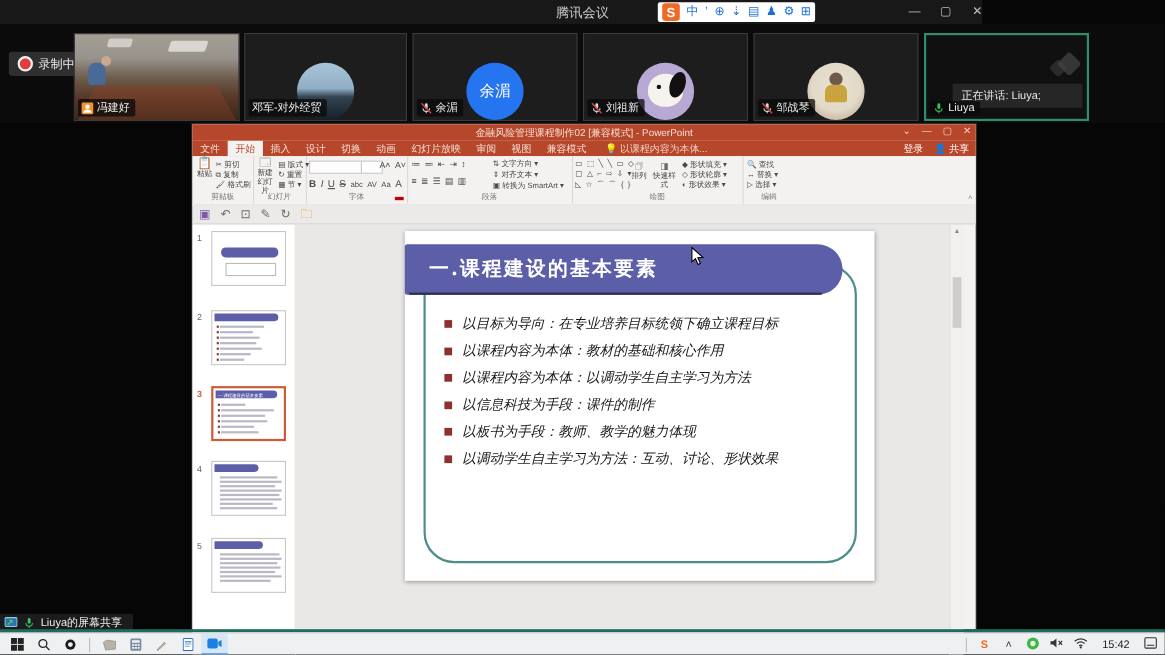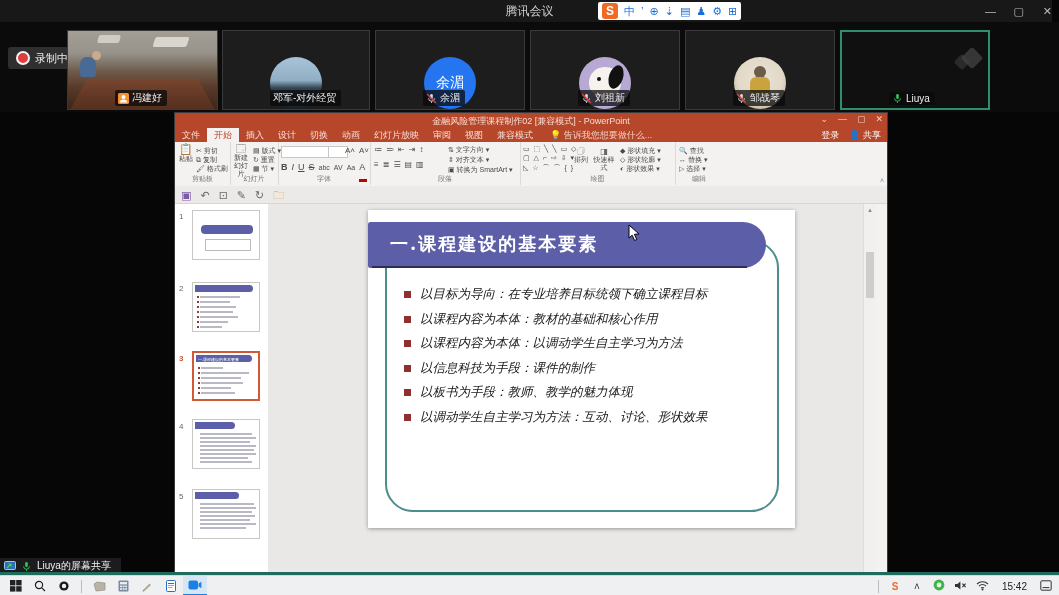--- a/index.html
+++ b/index.html
@@ -1,32 +1,32 @@
 <!DOCTYPE html>
 <html><head>
 <meta charset="utf-8">
 <style>
   html,body{margin:0;padding:0;background:#000;}
   #screen{position:relative;width:1059px;height:595px;background:#060606;overflow:hidden;
           font-family:"Liberation Sans","DejaVu Sans",sans-serif;-webkit-font-smoothing:antialiased;}
   .abs{position:absolute;}
   
-  #mtitlebar{left:0;top:0;width:1052px;height:22px;background:#181818;}
+  #mtitlebar{left:0;top:0;width:893px;height:22px;background:#181818;}
   #mtitle{left:0;top:3px;width:1059px;text-align:center;color:#cfcfcf;font-size:12px;}
   #ime{left:598px;top:2px;height:18px;background:#fff;border-radius:2px;display:flex;align-items:center;padding:0 4px;gap:6px;}
   #ime .sogou{width:16px;height:16px;background:#f06a24;color:#fff;border-radius:3px;font-weight:bold;font-size:12px;line-height:16px;text-align:center;}
   #ime .g{color:#1b6fd6;font-size:11px;line-height:18px;}
   .winctl{color:#bbb;font-size:11px;width:28px;text-align:center;line-height:22px;}
   
   #strip{left:0;top:22px;width:1059px;height:90px;background:#0b0b0b;}
   #recpill{left:8px;top:25px;height:22px;background:#2f2f2f;border-radius:3px;display:flex;align-items:center;padding:0 8px;gap:5px;color:#eee;font-size:11px;}
   .recdot{width:10px;height:10px;border-radius:50%;background:#e23d3d;border:2px solid #f4f4f4;}
   .tile{top:8px;height:80px;background:#1d1d1d;border:1px solid #3a3a3a;box-sizing:border-box;overflow:hidden;}
   .tile .nameplate{position:absolute;left:3px;bottom:3px;background:rgba(10,10,10,.75);border-radius:2px;
-       display:flex;align-items:center;gap:3px;padding:1px 5px 1px 3px;color:#eee;font-size:10px;max-width:92%;margin-left:44px;}
+       display:flex;align-items:center;gap:3px;padding:1px 5px 1px 3px;color:#eee;font-size:10px;max-width:92%;}
   .avatar{position:absolute;left:50%;top:26px;transform:translateX(-50%);width:52px;height:52px;border-radius:50%;}
   .tile.active{border:2px solid #2e8f6a;}
   #cam-video{background:linear-gradient(180deg,#a49e94 0%,#97938c 28%,#6d5b4b 52%,#5a3a29 72%,#3c251a 100%);}
   #cam-video .win1{position:absolute;left:58%;top:6px;width:34px;height:10px;background:#d8d6cf;border-radius:2px;transform:skewX(-18deg);}
   #cam-video .win2{position:absolute;left:20%;top:4px;width:22px;height:8px;background:#cfcdc6;border-radius:2px;transform:skewX(-14deg);}
   #cam-video .table{position:absolute;left:8%;bottom:0;width:84%;height:34px;background:linear-gradient(180deg,#7a4630,#55301f);transform:perspective(60px) rotateX(28deg);}
   #cam-video .p1{position:absolute;left:12px;top:26px;width:16px;height:20px;border-radius:7px 7px 3px 3px;background:#4a6a96;}
   #cam-video .p2{position:absolute;left:24px;top:20px;width:9px;height:9px;border-radius:50%;background:#caa98c;}
   
   #ppt{left:175px;top:113px;width:712px;height:459px;background:#f3f2f1;box-shadow:0 0 0 1px #3a3a3a;}
@@ -180,20 +180,21 @@
             <rect x="4.6" y="1" width="2.8" height="5.6" rx="1.4" fill="#ddd"></rect>
             <path d="M2.8 5.8a3.2 3.2 0 0 0 6.4 0" stroke="#ddd" stroke-width="1" fill="none"></path>
             <line x1="6" y1="9.2" x2="6" y2="10.8" stroke="#ddd"></line>
             <line x1="1.2" y1="1" x2="10.8" y2="10.8" stroke="#d84040" stroke-width="1.5"></line>
           </svg>
         <span>邹战琴</span>
       </div>
     </div>
 
     <div class="abs tile active" style="left:840px;width:150px;background:#101010;">
+      <div style="position:absolute;left:24px;top:44px;right:4px;height:22px;background:#262626;display:flex;align-items:center;padding-left:8px;color:#e8e8e8;font-size:10px;">正在讲话: Liuya;</div>
       <div style="position:absolute;right:8px;top:18px;width:16px;height:16px;background:#555;opacity:.55;transform:rotate(45deg);border-radius:3px;"></div>
       <div style="position:absolute;right:20px;top:24px;width:12px;height:12px;background:#444;opacity:.5;transform:rotate(45deg);border-radius:3px;"></div>
       <div class="nameplate">
         <svg width="11" height="11" viewBox="0 0 12 12">
             <rect x="4.6" y="1" width="2.8" height="5.6" rx="1.4" fill="#35c75a"></rect>
             <path d="M2.8 5.8a3.2 3.2 0 0 0 6.4 0" stroke="#35c75a" stroke-width="1" fill="none"></path>
             <line x1="6" y1="9.2" x2="6" y2="10.8" stroke="#35c75a"></line>
           </svg>
         <span>Liuya</span>
       </div>
@@ -216,21 +217,21 @@
       <span class="mtab">文件</span>
       <span class="mtab active">开始</span>
       <span class="mtab">插入</span>
       <span class="mtab">设计</span>
       <span class="mtab">切换</span>
       <span class="mtab">动画</span>
       <span class="mtab">幻灯片放映</span>
       <span class="mtab">审阅</span>
       <span class="mtab">视图</span>
       <span class="mtab">兼容模式</span>
-      <span id="tellme">💡 <span>告诉我您想要做什么...</span></span>
+      <span id="tellme">💡 <span>以课程内容为本体...</span></span>
       <div id="acct">
         <span>登录</span>
         <span>👤 <span>共享</span></span>
       </div>
     </div>
 
     <div class="abs" id="ribbon">
 
       <div class="rgroup" style="left:0;width:55px;">
         <div class="bigbtn" style="left:3px;width:16px;">

